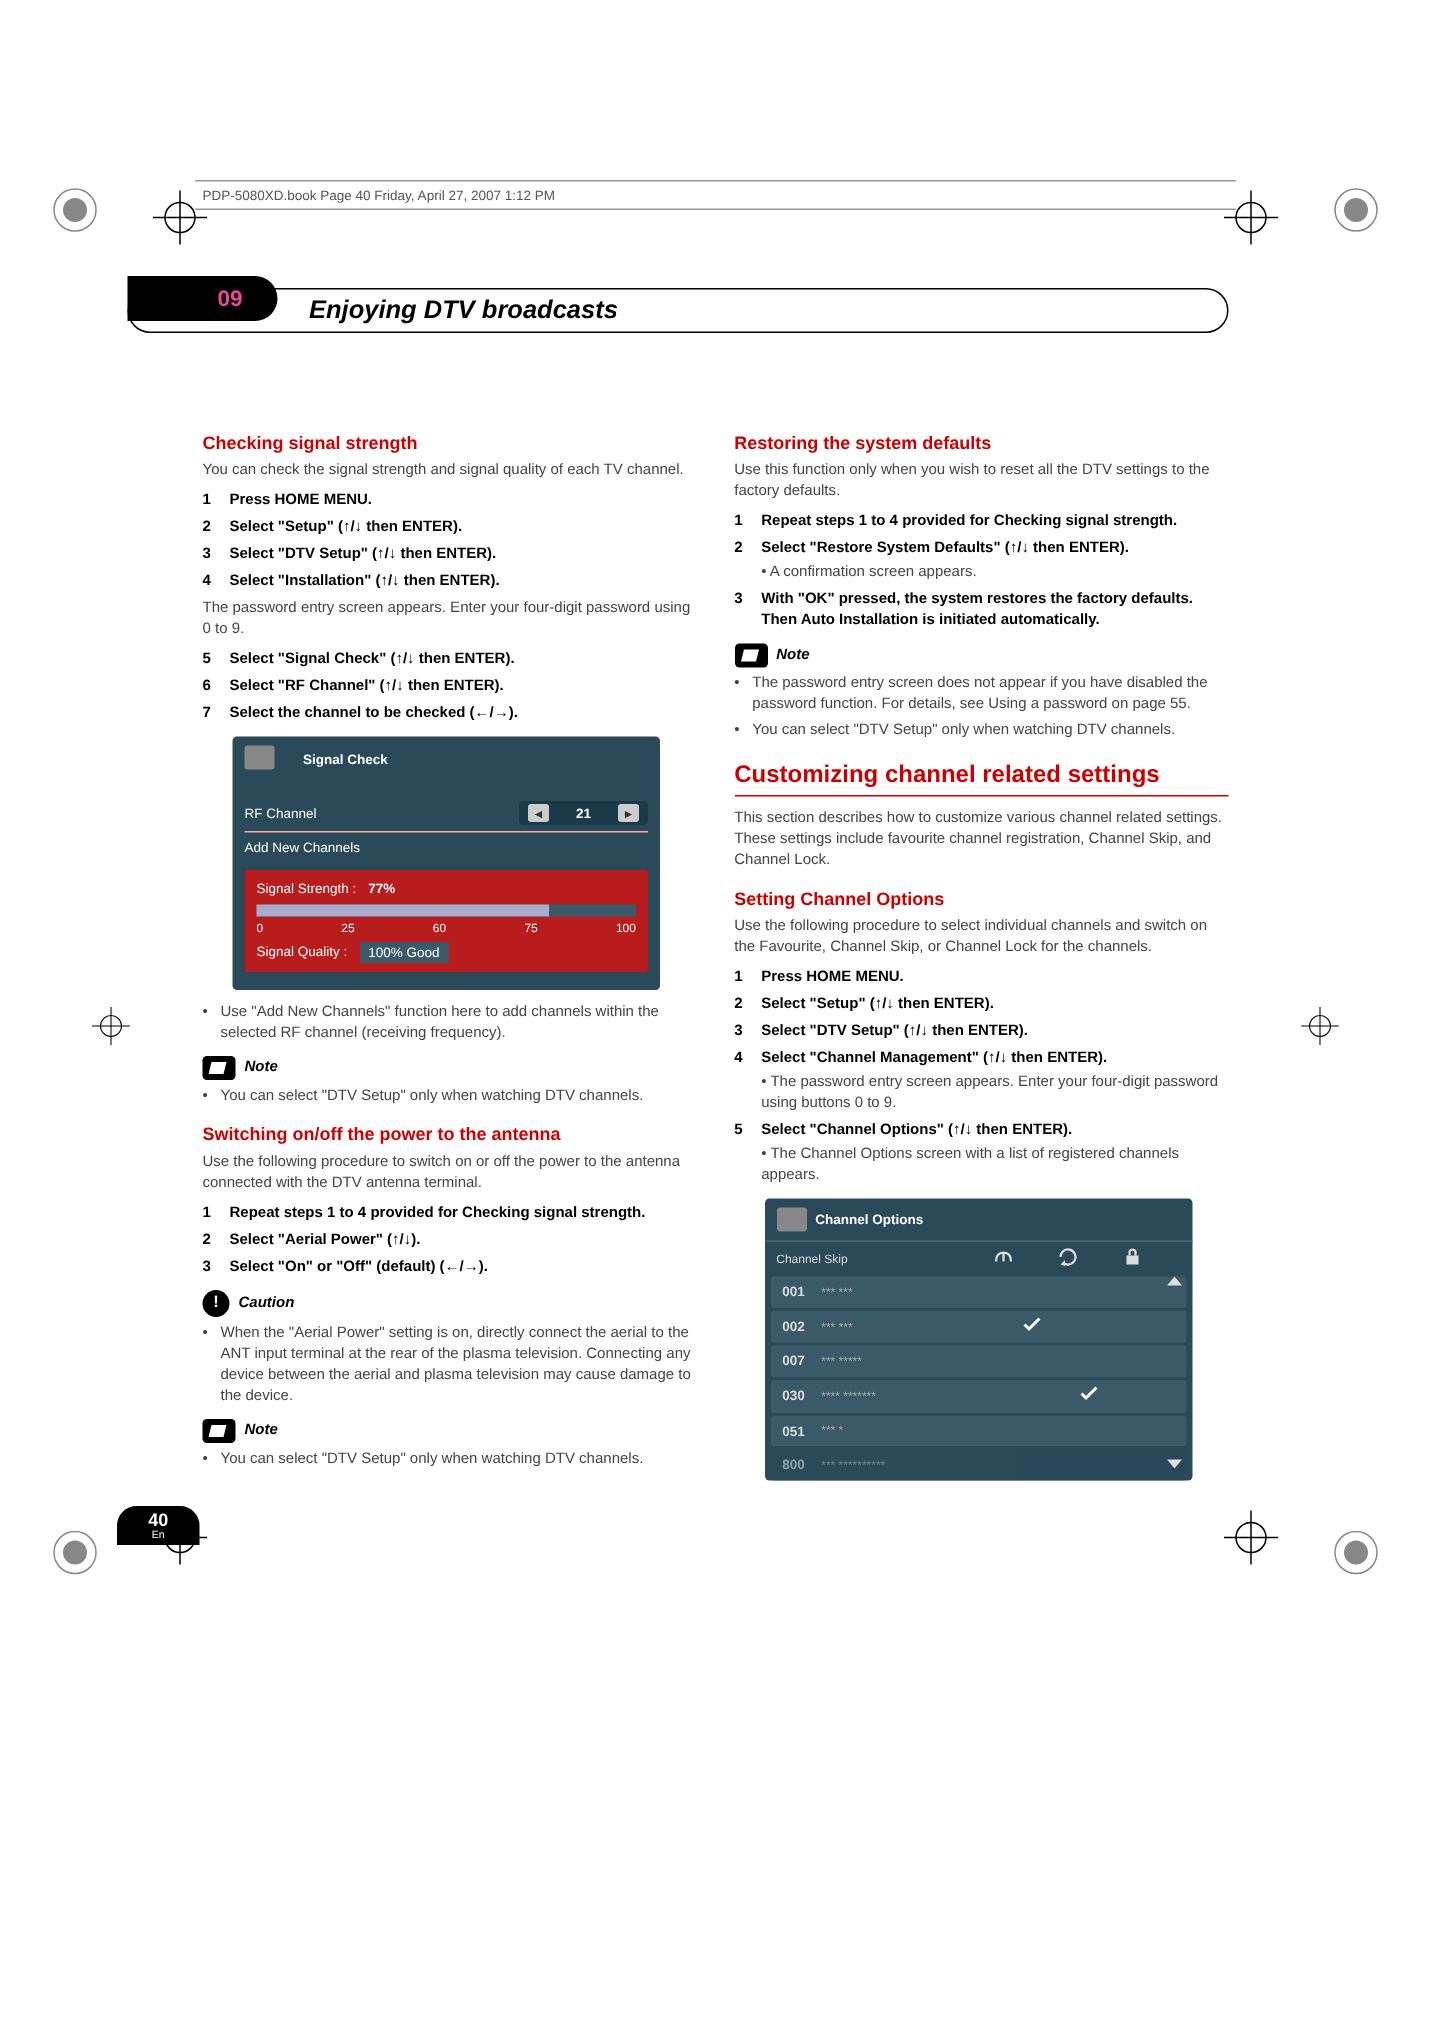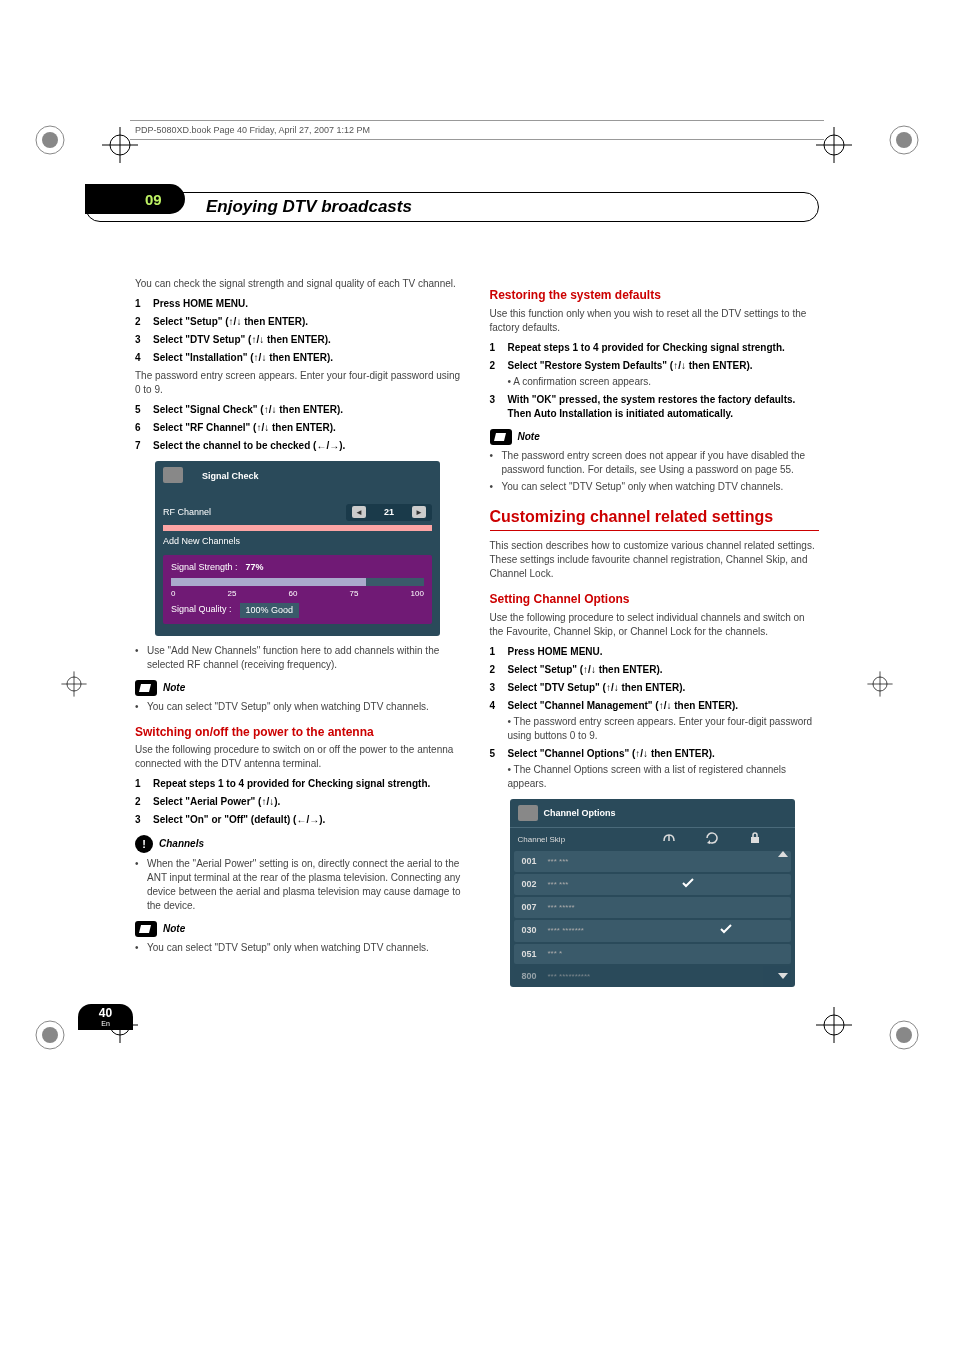--- a/index.html
+++ b/index.html
@@ -56,21 +56,21 @@
       top: -8px;
       width: 100px;
       height: 30px;
       background: #000;
       border-radius: 0 15px 15px 0;
       padding-left: 60px;
       display: flex;
       align-items: center;
     }
     .chapter-number {
-      color: #bef264;
+      color: #ec4899;
       font-weight: bold;
       font-size: 15px;
     }
     .chapter-title-wrap {
       border: 1px solid #000;
       border-radius: 15px;
       height: 30px;
       margin-left: -50px;
       margin-top: -8px;
       padding-left: 120px;
@@ -173,21 +173,21 @@
     .sw-header-icon {
       width: 20px;
       height: 16px;
       background: #888;
       border-radius: 2px;
     }
     .sw-row {
       display: flex;
       align-items: center;
       padding: 4px 0;
-      border-bottom: 6px solid #fca5a5;
+      border-bottom: 1px solid #fca5a5;
     }
     .sw-row-last { border-bottom: none; }
     .sw-label { flex: 1; }
     .sw-spinner {
       display: flex;
       align-items: center;
       gap: 18px;
       background: #1a3a4a;
       padding: 2px 6px;
       border-radius: 3px;
@@ -197,21 +197,21 @@
       height: 12px;
       background: #ccc;
       border-radius: 2px;
       color: #333;
       display: flex;
       align-items: center;
       justify-content: center;
       font-size: 8px;
     }
     .sw-strength-block {
-      background: #701a75;
+      background: #b91c1c;
       padding: 6px 8px;
       margin-top: 4px;
       border-radius: 2px;
     }
     .sw-bar-track {
       height: 8px;
       background: #3a5a6a;
       position: relative;
       margin: 4px 0 2px;
     }
@@ -380,20 +380,21 @@
     </div>
     <div class="chapter-badge">
       <span class="chapter-number">09</span>
     </div>
   </div>
 
   <div class="columns">
 
     <div class="col">
 
+      <div class="h2">Checking signal strength</div>
       <div class="body-text">You can check the signal strength and signal quality of each TV channel.</div>
 
       <div class="step">
           <span class="step-num">1</span>
           <span class="step-text">Press HOME MENU.</span>
         </div>
       <div class="step">
           <span class="step-num">2</span>
           <span class="step-text">Select "Setup" (↑/↓ then ENTER).</span>
         </div>
@@ -487,21 +488,21 @@
         </div>
       <div class="step">
           <span class="step-num">3</span>
           <span class="step-text">Select "On" or "Off" (default) (←/→).</span>
         </div>
 
       <div class="note-box">
         <div class="note-icon" style="border-radius:50%;width:18px;height:18px">
           <span style="color:#fff;font-weight:bold;font-size:11px">!</span>
         </div>
-        <span class="note-label">Channels</span>
+        <span class="note-label">Caution</span>
       </div>
       <div class="bullet">
           <span class="bullet-dot">•</span>
           <span>When the "Aerial Power" setting is on, directly connect the aerial to the ANT input terminal at the rear of the plasma television. Connecting any device between the aerial and plasma television may cause damage to the device.</span>
         </div>
 
       <div class="note-box">
         <div class="note-icon">
           <svg width="14" height="12" viewBox="0 0 14 12">
               <path d="M2 2 L12 2 L10 10 L0 10 Z" fill="#fff"></path>

